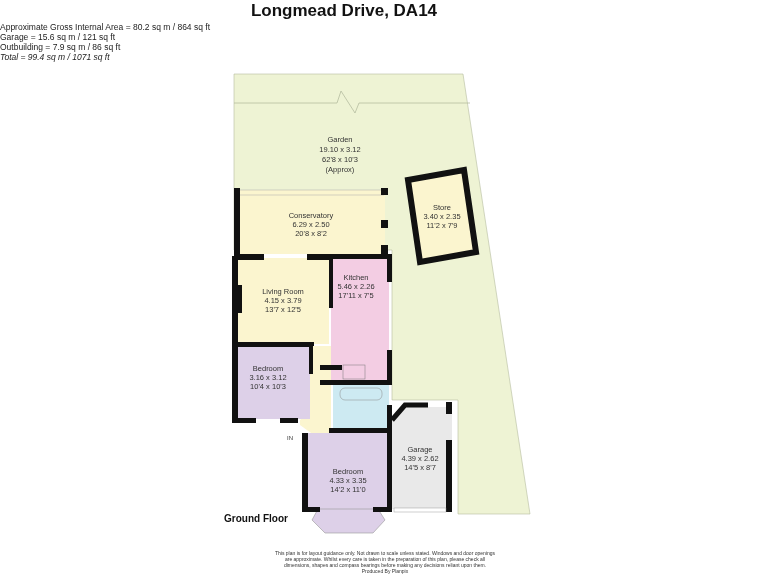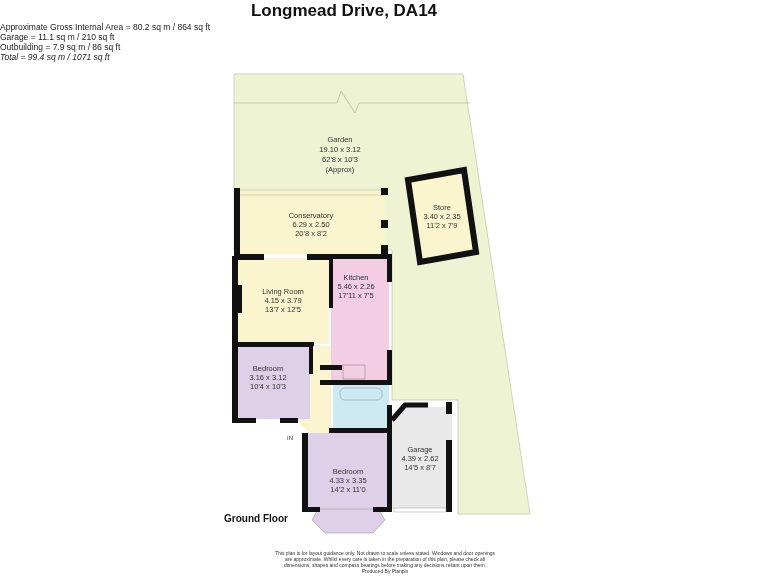--- a/index.html
+++ b/index.html
@@ -9,21 +9,21 @@
   svg{position:absolute;left:0;top:0;}
   .lbl{font-family:"Liberation Sans",sans-serif;font-size:7.5px;fill:#333;text-anchor:middle;}
   .floor{position:absolute;left:224px;top:513px;font-weight:bold;font-size:10px;color:#111;}
   .disclaimer{position:absolute;left:240px;width:290px;top:550px;text-align:center;font-size:5px;line-height:6px;color:#333;}
 </style>
 </head>
 <body>
 
 <div class="title">Longmead Drive, DA14</div>
 <div class="area" style="top:22px;">Approximate Gross Internal Area =  80.2 sq m / 864 sq ft</div>
-<div class="area" style="top:32px;">Garage = 11.1 sq m / 210 sq ft</div>
+<div class="area" style="top:32px;">Garage = 15.6 sq m / 121 sq ft</div>
 <div class="area" style="top:42px;">Outbuilding = 7.9 sq m / 86 sq ft</div>
 <div class="area" style="top:52px;font-style:italic;">Total = 99.4 sq m / 1071 sq ft</div>
 
 <svg width="768" height="576" viewBox="0 0 768 576">
 
   <polygon points="234,74 463,74 530,514 458,514 458,400 392,400 392,250 234,250" fill="#eef3d4" stroke="#b5bca0" stroke-width="0.6"></polygon>
   <polyline points="234,103 337,103 341,91 355,113 359,103 470,103" fill="none" stroke="#b5bca0" stroke-width="0.8"></polyline>
 
   <rect x="237" y="191" width="148" height="63" fill="#fbf5cf"></rect>
   <rect x="238" y="190" width="146" height="5" fill="#fbf5cf" stroke="#aaa" stroke-width="0.5"></rect>

